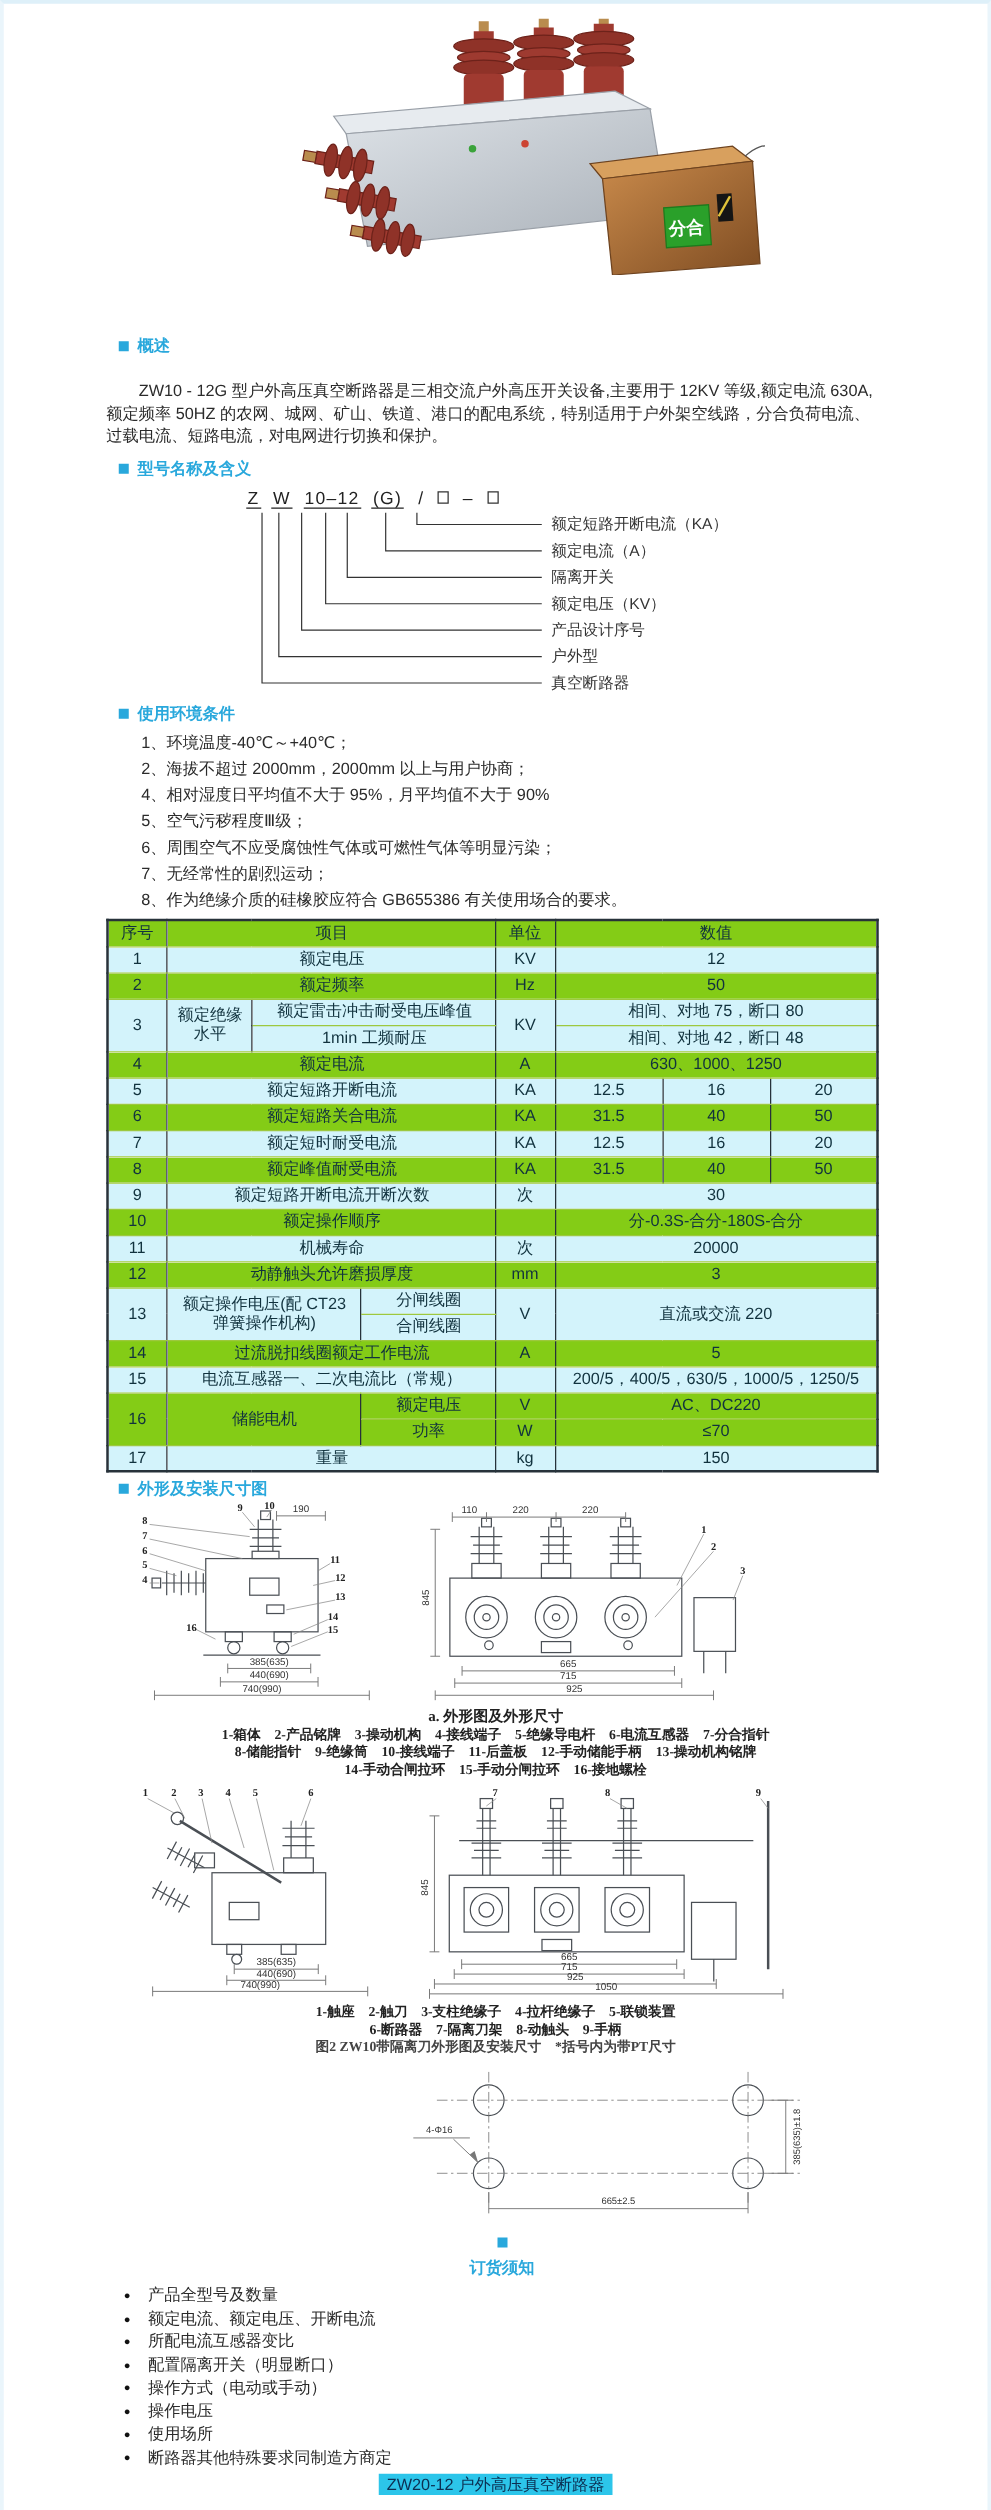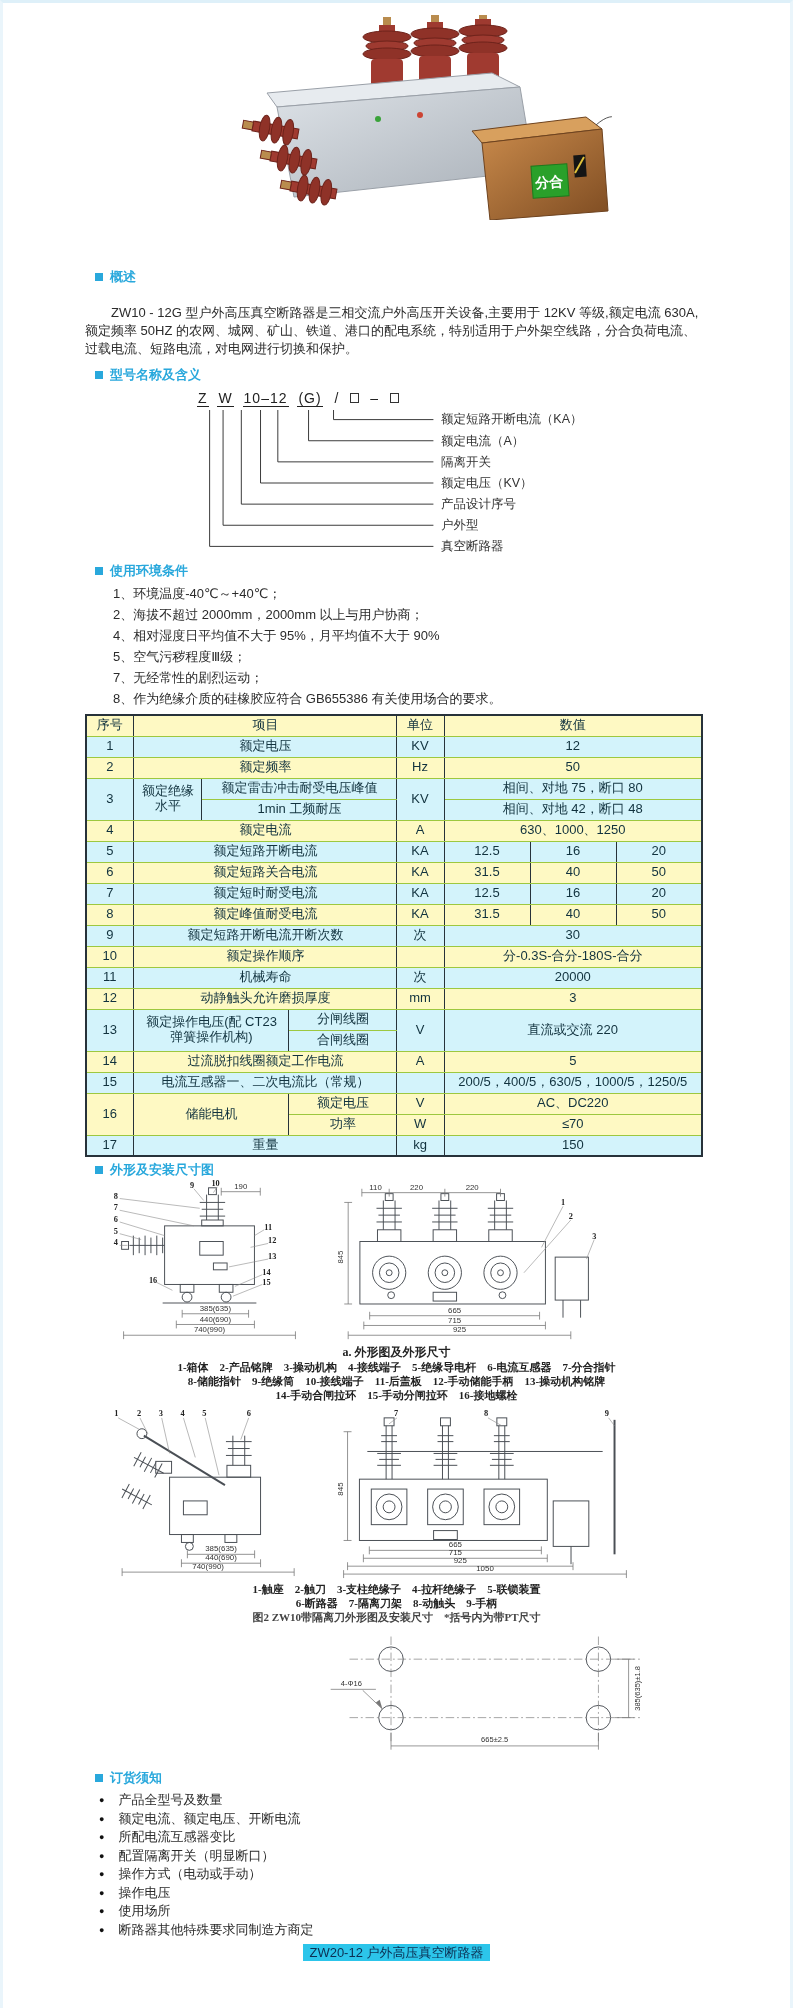--- a/index.html
+++ b/index.html
@@ -28,36 +28,36 @@
   .model-svg { display:block; margin-left:0; }
   
   .h-env { margin-top:6px; }
   .env-list { margin:3px 0 0 28px; list-style:none; }
   .env-list li { font-size:13px; line-height:21px; color:#2b2b2b; }
   
   .h-par { margin-top:5px; }
   table.params { border-collapse:collapse; border:2px solid #27323a; margin-top:5px; width:618px; table-layout:fixed; font-size:13px; color:#11323e; }
   table.params td { border:1px solid; border-color:#9dc83f #27323a; padding:0 4px; text-align:center; height:21px; line-height:1.12; overflow:hidden; }
   table.params td.item { text-align:center; padding-left:6px; }
-  tr.b { background:#fef9c3; }
+  tr.b { background:#84cc16; }
   tr.l { background:#d3f3fb; }
   
   .h-dim { margin-top:4px; }
   .fig { text-align:center; }
   .fig svg { display:block; margin:0 auto; }
   .cap { font-family:"Liberation Serif","DejaVu Serif",serif; font-weight:bold; font-size:12px; color:#222; line-height:15px; }
   .legend { font-family:"Liberation Serif","DejaVu Serif",serif; font-weight:bold; font-size:11px; color:#222; line-height:14px; }
   .cap-blur { color:#444; font-size:11px; }
   svg .ln { stroke:#4a4f55; fill:none; stroke-width:1; }
   svg .dln { stroke:#777; fill:none; stroke-width:0.8; }
   svg .dtx { font-family:"Liberation Sans",sans-serif; font-size:8px; fill:#333; }
   svg .ctx { font-family:"Liberation Serif",serif; font-size:8.5px; fill:#222; font-weight:bold; }
   svg .ldr { stroke:#888; stroke-width:0.6; fill:none; }
   
-  .h-ord { margin-top:8px; }
+  .h-ord { margin-top:8px;flex-direction:column; }
   .ord-list { margin:4px 0 0 14px; list-style:none; }
   .ord-list li { font-size:13px; line-height:18.5px; color:#2b2b2b; display:flex; gap:14px; align-items:center; }
   .dot { font-size:9px; color:#111; }
   
   .footer { text-align:center; margin-top:4px; }
   .footer span { background:#2cc5ea; color:#0c2f52; font-size:13px; padding:1px 6px; }
 </style>
 </head>
 <body>
 
@@ -187,20 +187,21 @@
 
   <div class="h h-env">
     <span class="sq"></span>
     <span>使用环境条件</span>
   </div>
   <ul class="env-list">
     <li>1、环境温度-40℃～+40℃；</li>
     <li>2、海拔不超过 2000mm，2000mm 以上与用户协商；</li>
     <li>4、相对湿度日平均值不大于 95%，月平均值不大于 90%</li>
     <li>5、空气污秽程度Ⅲ级；</li>
+    <li>6、周围空气不应受腐蚀性气体或可燃性气体等明显污染；</li>
     <li>7、无经常性的剧烈运动；</li>
     <li>8、作为绝缘介质的硅橡胶应符合 GB655386 有关使用场合的要求。</li>
   </ul>
 
   <table class="params">
     <colgroup>
       <col style="width:47px">
         <col style="width:68px">
         <col style="width:87px">
         <col style="width:108px">

